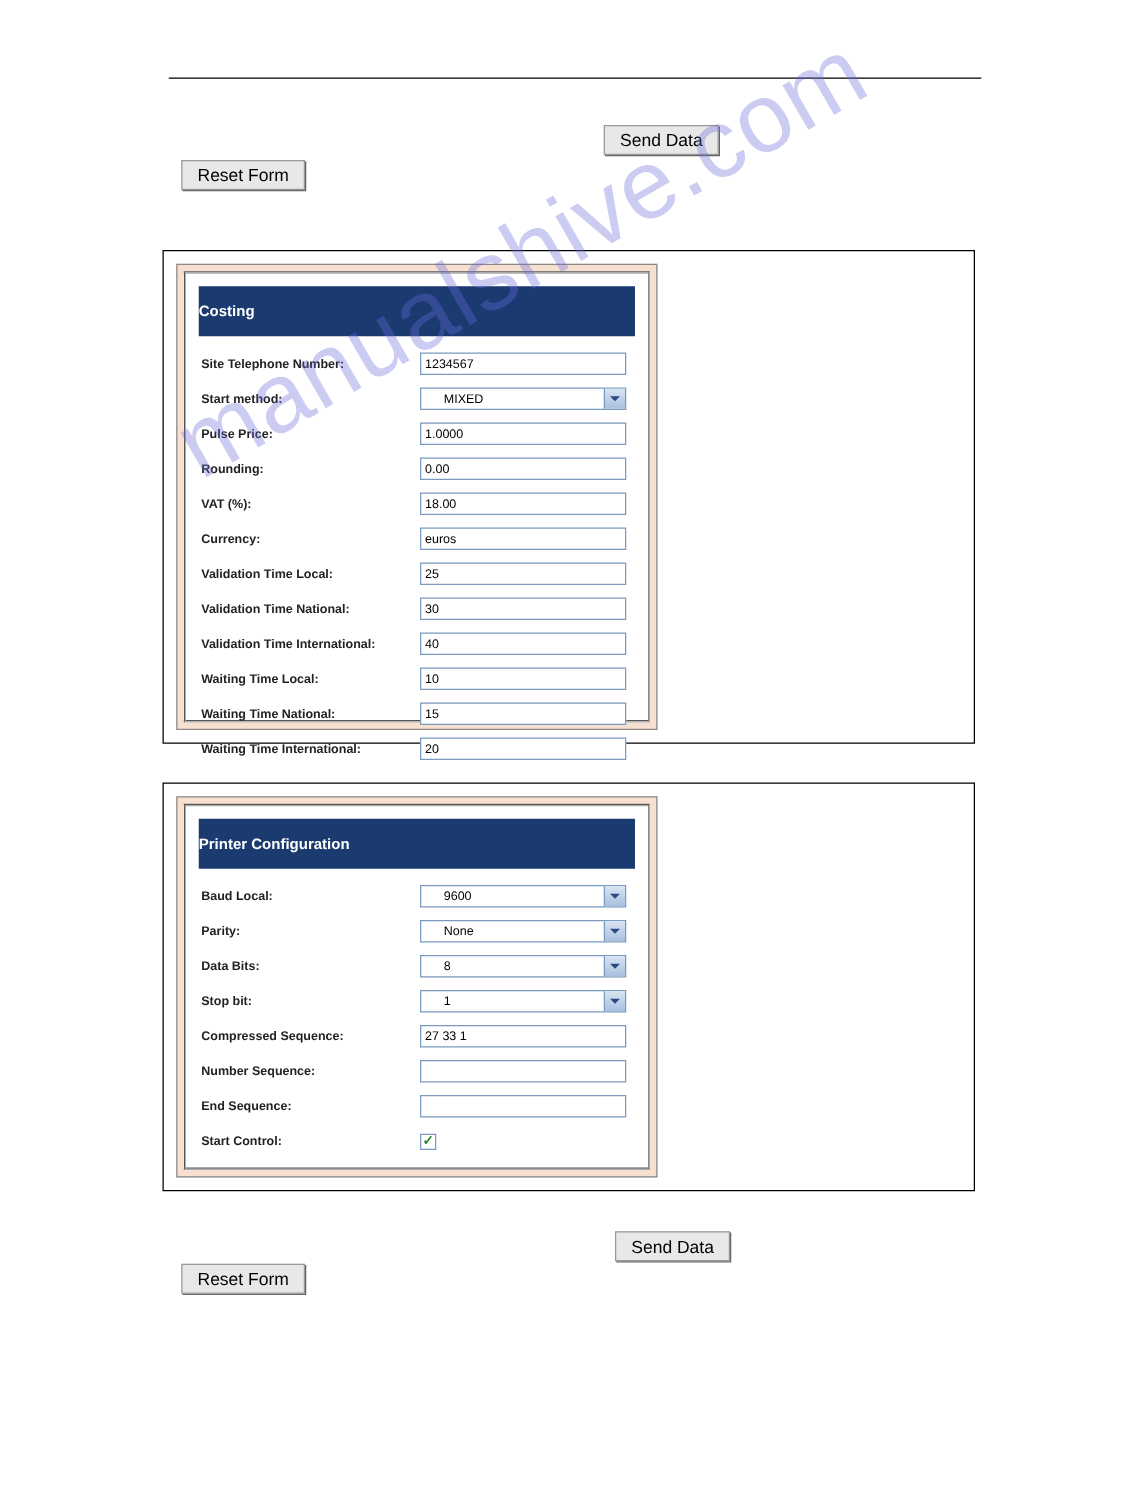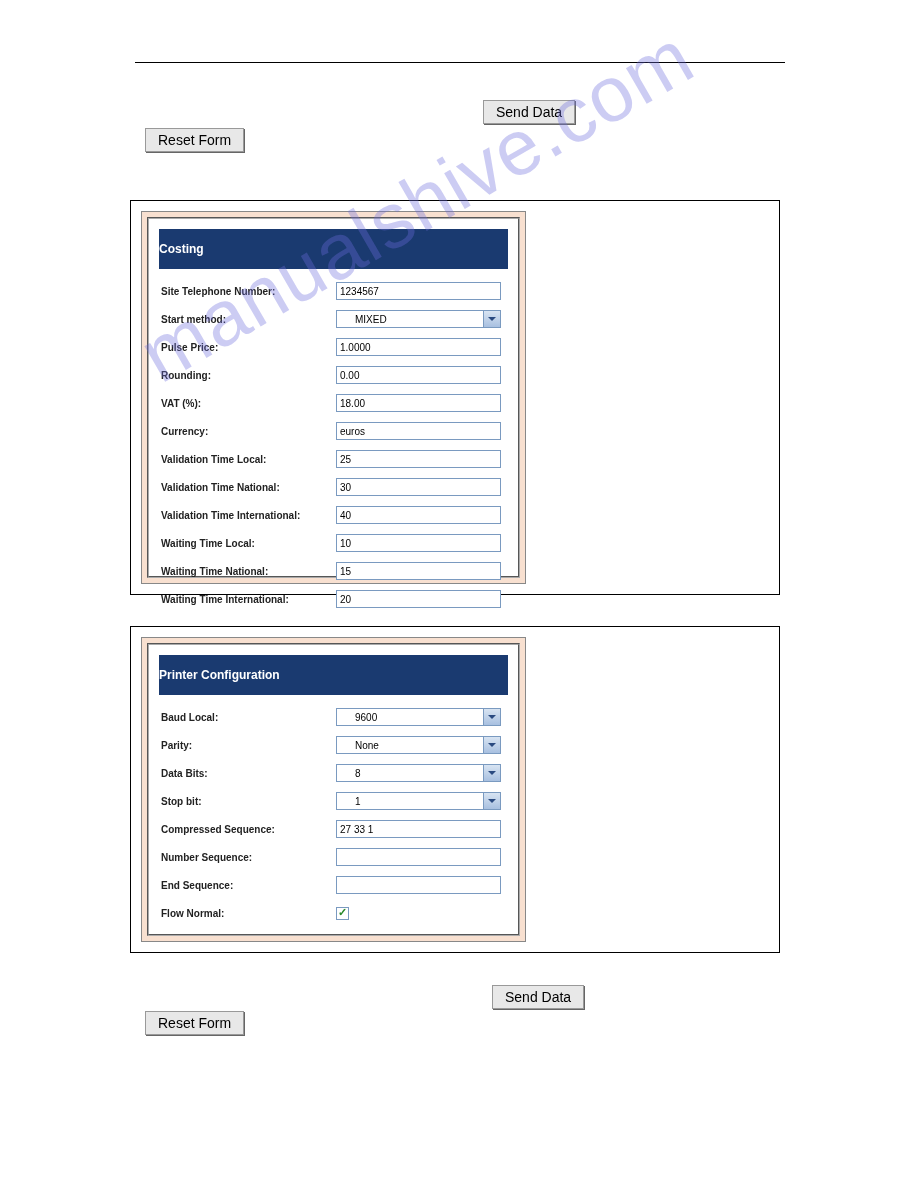--- a/index.html
+++ b/index.html
@@ -250,21 +250,21 @@
           </div>
           <div class="form-row">
             <div class="form-label">Number Sequence:</div>
             <input class="form-input" value="" style="">
           </div>
           <div class="form-row">
             <div class="form-label">End Sequence:</div>
             <input class="form-input" value="" style="">
           </div>
           <div class="form-row">
-            <div class="form-label">Flow Normal:</div>
+            <div class="form-label">Start Control:</div>
             <span class="form-checkbox checked"></span>
           </div>
         </div>
     </div>
   </div>
 </div>
 
 <button class="btn btn-send-2">Send Data</button>
 <button class="btn btn-reset-2">Reset Form</button>
 

